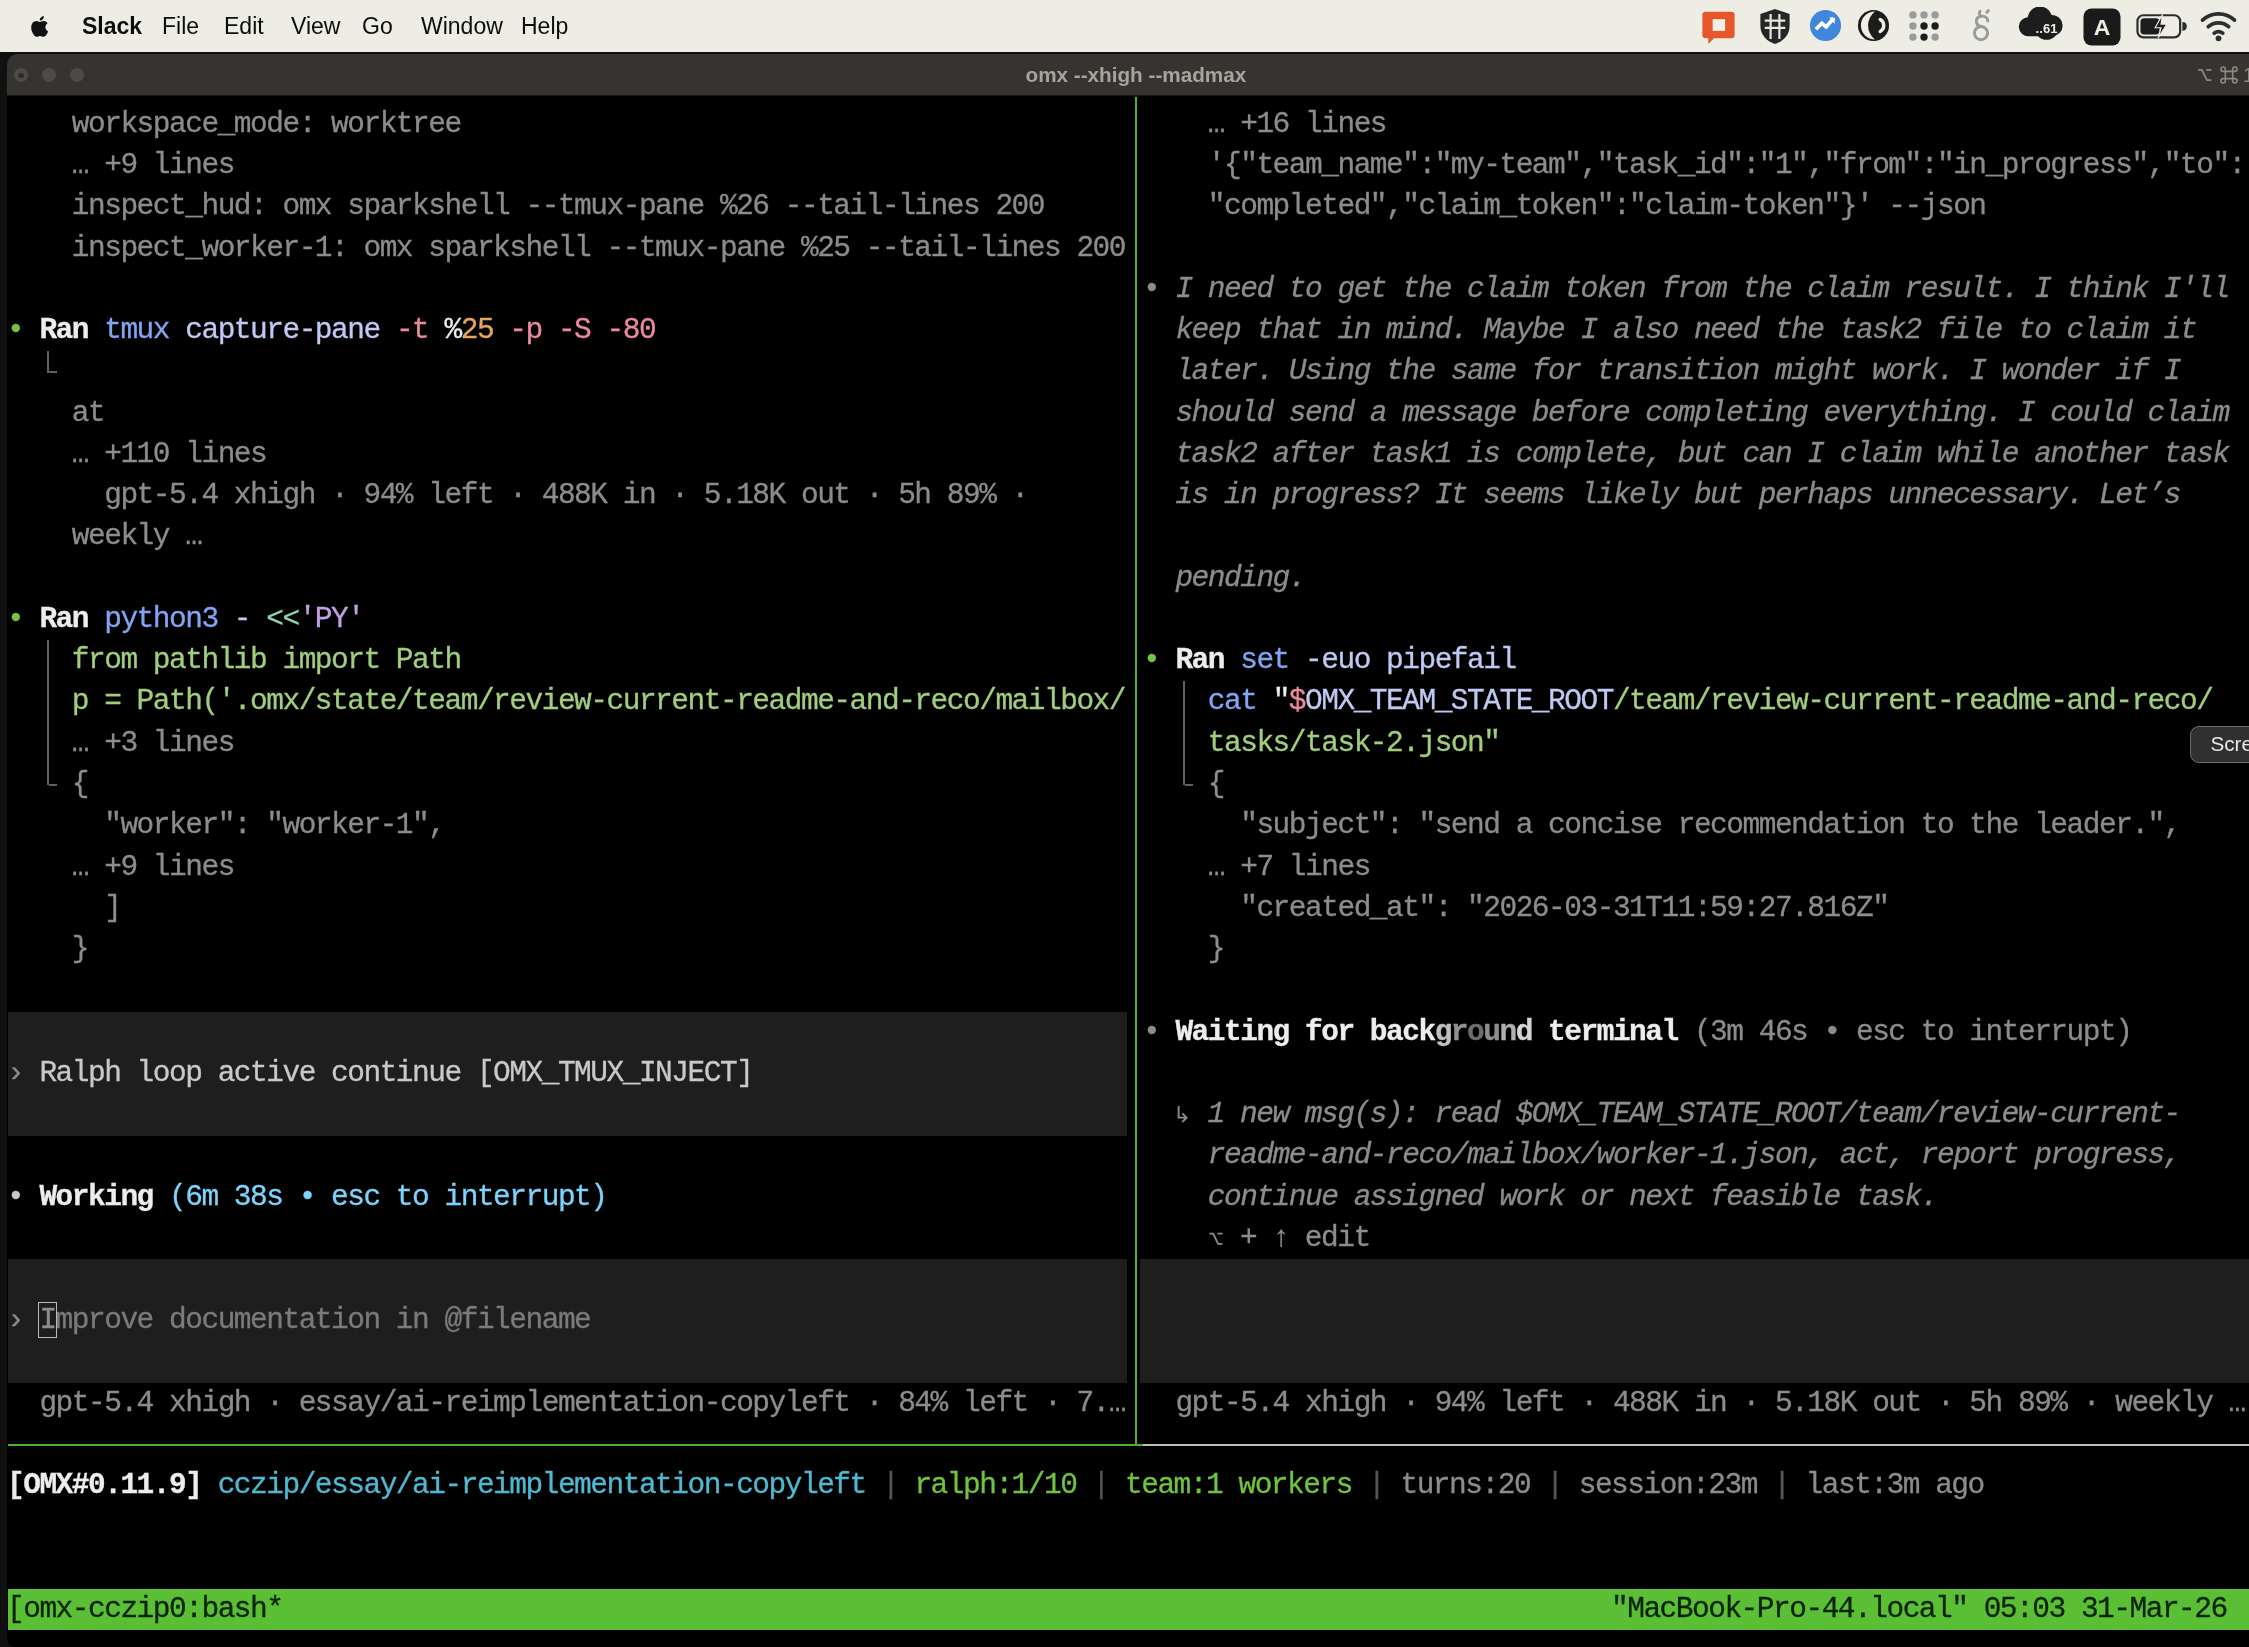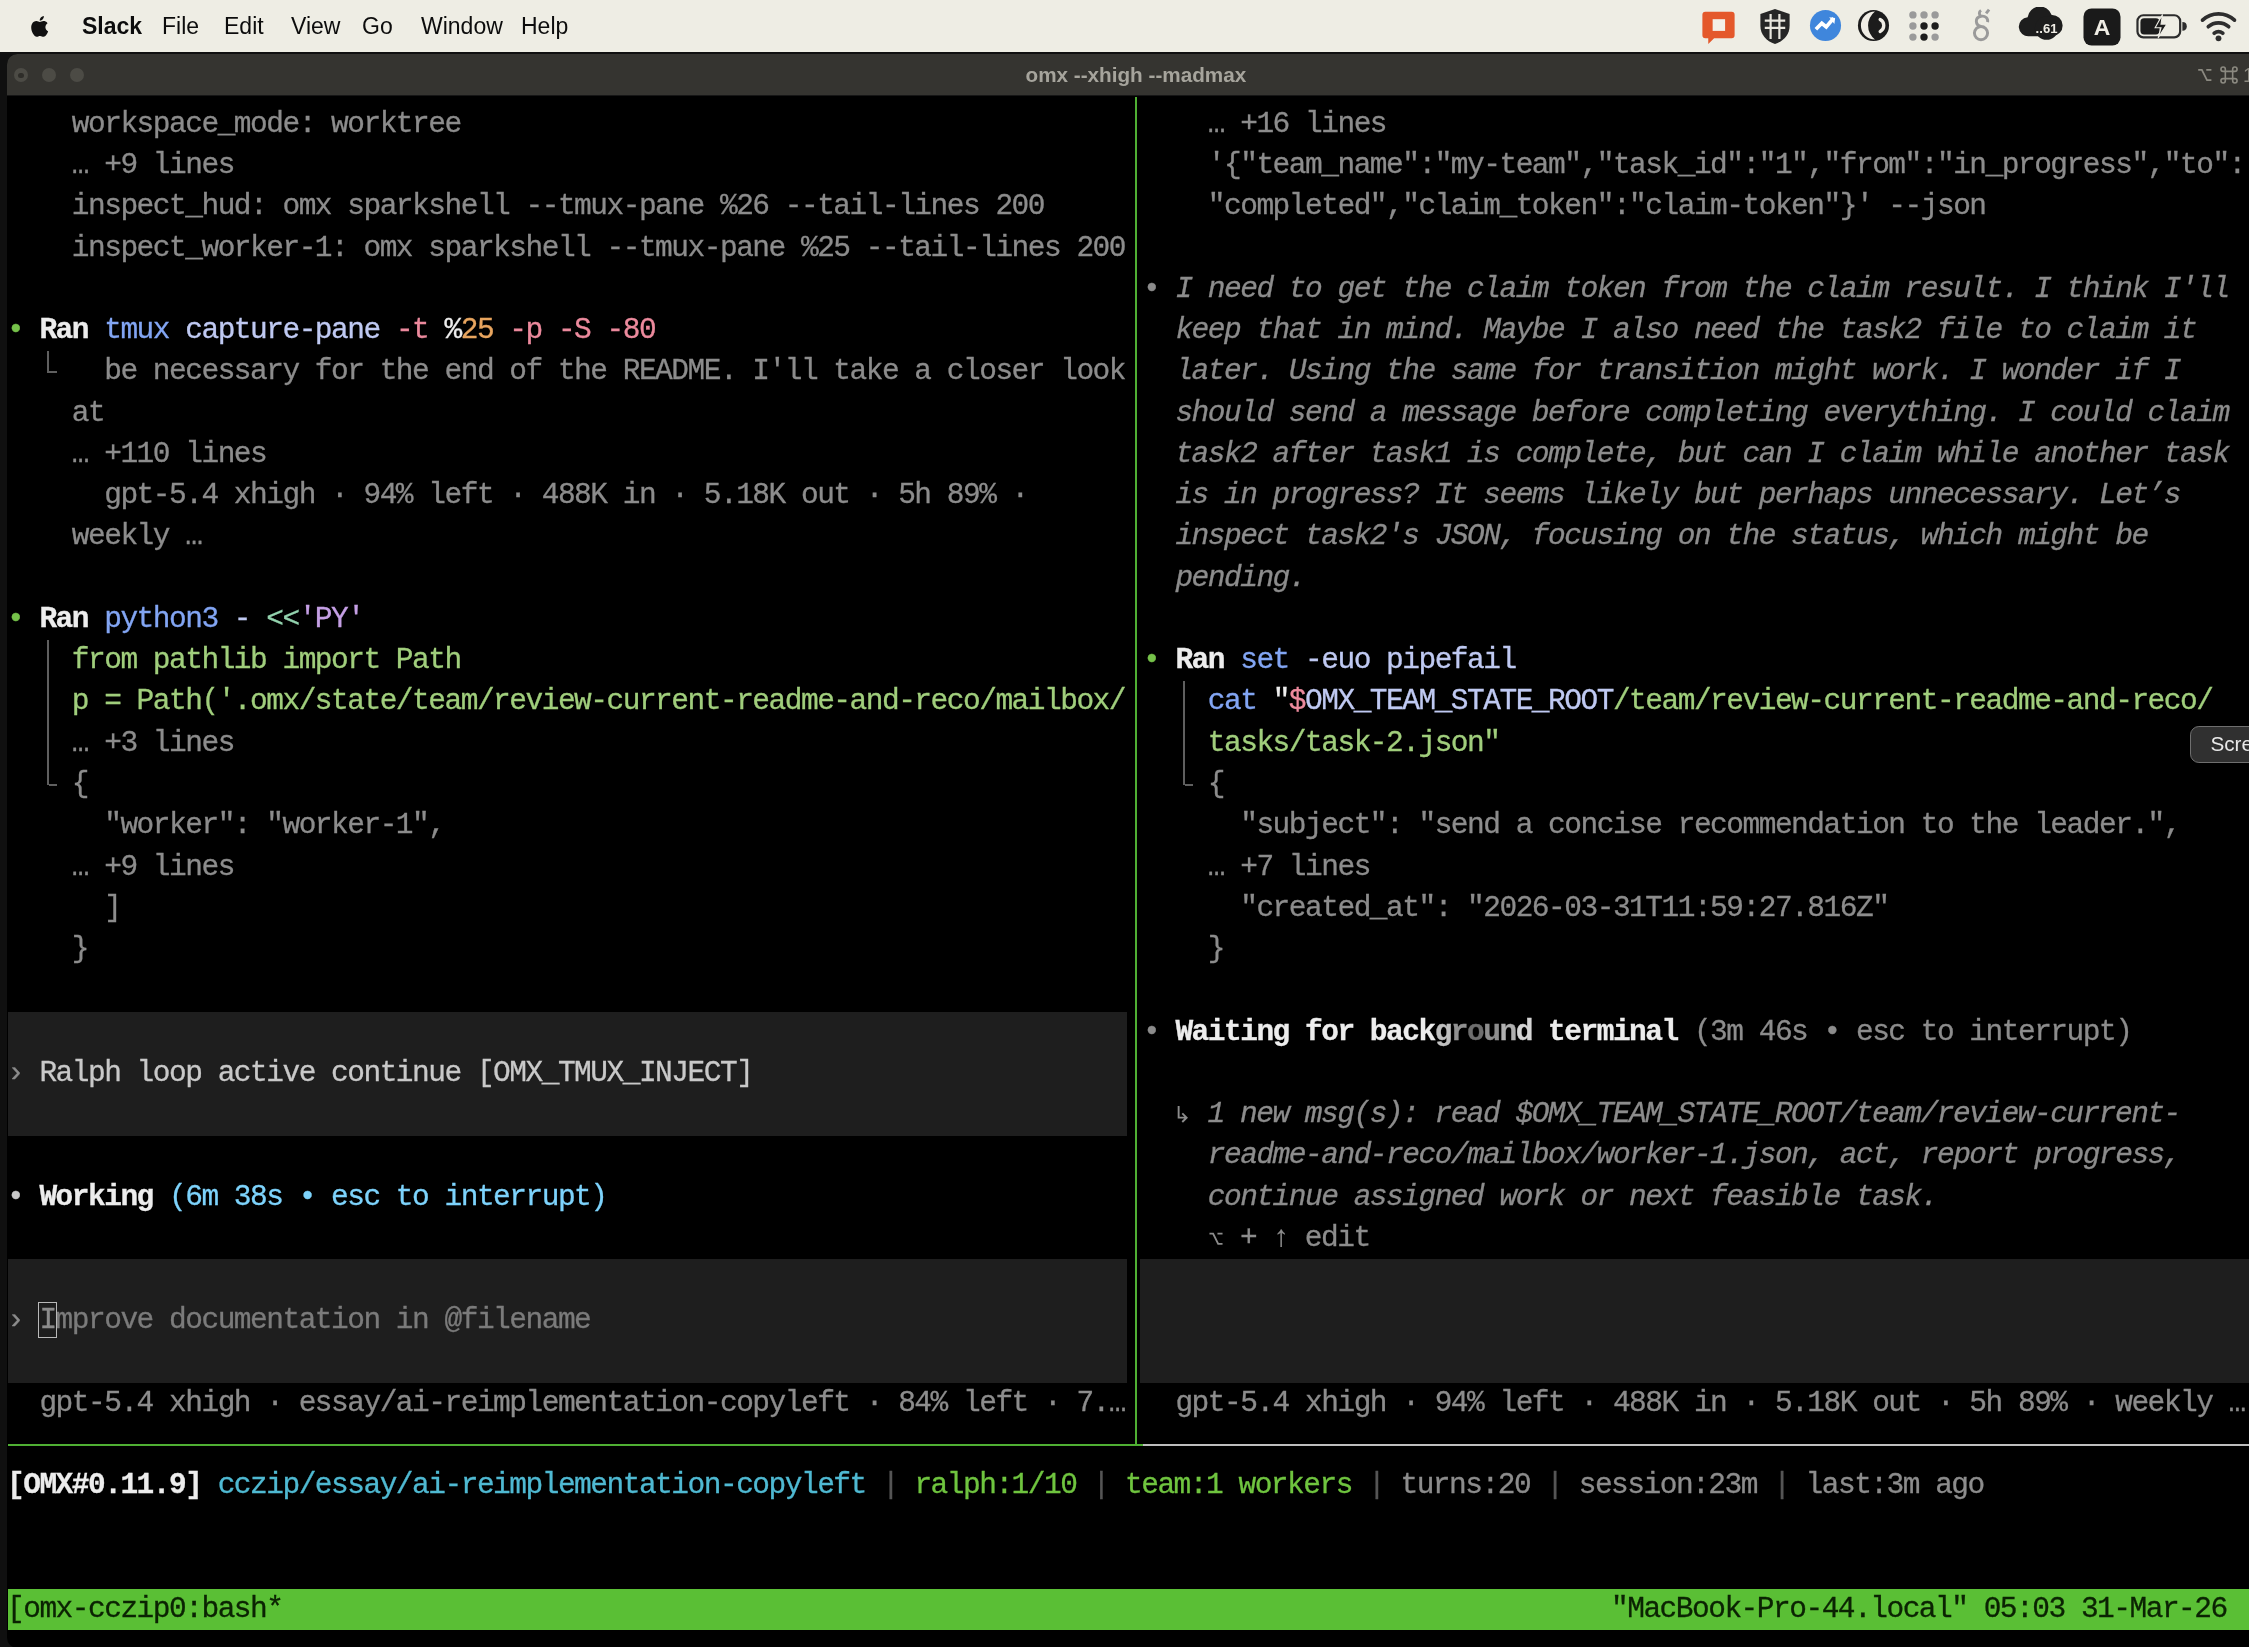--- a/index.html
+++ b/index.html
@@ -115,21 +115,20 @@
       <div style="position:absolute;left:1185px;top:784px;width:8px;height:1.8px;background:#5f5f5f"></div>
       <div style="position:absolute;left:1135px;top:97px;width:2.2px;height:1348px;background:#4faf33;"></div>
       <div style="position:absolute;left:8px;top:1444px;width:1135px;height:2.2px;background:#4faf33;"></div>
       <div style="position:absolute;left:1143px;top:1444px;width:1107px;height:2.2px;background:#bdbdbd;"></div>
       <div style="position:absolute;left:8px;top:1589px;width:2242px;height:41px;background:#5abf35;"></div>
       <div class="r" style="left:7px;top:104px">    <span style="color:#8c8c8c">workspace_mode: worktree</span></div>
       <div class="r" style="left:7px;top:145px">    <span style="color:#8c8c8c">… +9 lines</span></div>
       <div class="r" style="left:7px;top:186px">    <span style="color:#8c8c8c">inspect_hud: omx sparkshell --tmux-pane %26 --tail-lines 200</span></div>
       <div class="r" style="left:7px;top:228px">    <span style="color:#8c8c8c">inspect_worker-1: omx sparkshell --tmux-pane %25 --tail-lines 200</span></div>
       <div class="r" style="left:7px;top:310px"><span style="color:#76c24a">•</span> <span style="color:#ededed;font-weight:bold">Ran</span> <span style="color:#82a5f3">tmux</span> <span style="color:#bfc9f2">capture-pane</span> <span style="color:#ec8a9d">-t</span> <span style="color:#ededed">%</span><span style="color:#e8a55f">25</span> <span style="color:#ec8a9d">-p</span> <span style="color:#ec8a9d">-S</span> <span style="color:#ec8a9d">-80</span></div>
-      <div class="r" style="left:7px;top:351px">      <span style="color:#8c8c8c">be necessary for the end of the README. I'll take a closer look</span></div>
       <div class="r" style="left:7px;top:393px">    <span style="color:#8c8c8c">at</span></div>
       <div class="r" style="left:7px;top:434px">    <span style="color:#8c8c8c">… +110 lines</span></div>
       <div class="r" style="left:7px;top:475px">      <span style="color:#8c8c8c">gpt-5.4 xhigh · 94% left · 488K in · 5.18K out · 5h 89% ·</span></div>
       <div class="r" style="left:7px;top:516px">    <span style="color:#8c8c8c">weekly …</span></div>
       <div class="r" style="left:7px;top:599px"><span style="color:#76c24a">•</span> <span style="color:#ededed;font-weight:bold">Ran</span> <span style="color:#82a5f3">python3</span> <span style="color:#bfc9f2">-</span> <span style="color:#93d3ae">&lt;&lt;</span><span style="color:#c49fe4">'PY'</span></div>
       <div class="r" style="left:7px;top:640px">    <span style="color:#a0ce7c">from pathlib import Path</span></div>
       <div class="r" style="left:7px;top:681px">    <span style="color:#a0ce7c">p = Path('.omx/state/team/review-current-readme-and-reco/mailbox/</span></div>
       <div class="r" style="left:7px;top:723px">    <span style="color:#8c8c8c">… +3 lines</span></div>
       <div class="r" style="left:7px;top:764px">    <span style="color:#8c8c8c">{</span></div>
       <div class="r" style="left:7px;top:805px">      <span style="color:#8c8c8c">"worker": "worker-1",</span></div>
@@ -142,21 +141,20 @@
       <div class="r" style="left:7px;top:1383px">  <span style="color:#8c8c8c">gpt-5.4 xhigh · essay/ai-reimplementation-copyleft · 84% left · 7.…</span></div>
       <div class="r" style="left:1143px;top:104px">    <span style="color:#8c8c8c">… +16 lines</span></div>
       <div class="r" style="left:1143px;top:145px">    <span style="color:#8c8c8c">'{"team_name":"my-team","task_id":"1","from":"in_progress","to":</span></div>
       <div class="r" style="left:1143px;top:186px">    <span style="color:#8c8c8c">"completed","claim_token":"claim-token"}' --json</span></div>
       <div class="r" style="left:1143px;top:269px"><span style="color:#8c8c8c">•</span> <span style="color:#8c8c8c;font-style:italic">I need to get the claim token from the claim result. I think I'll</span></div>
       <div class="r" style="left:1143px;top:310px">  <span style="color:#8c8c8c;font-style:italic">keep that in mind. Maybe I also need the task2 file to claim it</span></div>
       <div class="r" style="left:1143px;top:351px">  <span style="color:#8c8c8c;font-style:italic">later. Using the same for transition might work. I wonder if I</span></div>
       <div class="r" style="left:1143px;top:393px">  <span style="color:#8c8c8c;font-style:italic">should send a message before completing everything. I could claim</span></div>
       <div class="r" style="left:1143px;top:434px">  <span style="color:#8c8c8c;font-style:italic">task2 after task1 is complete, but can I claim while another task</span></div>
       <div class="r" style="left:1143px;top:475px">  <span style="color:#8c8c8c;font-style:italic">is in progress? It seems likely but perhaps unnecessary. Let’s</span></div>
-      <div class="r" style="left:1143px;top:516px">  <span style="color:#8c8c8c;font-style:italic">inspect task2's JSON, focusing on the status, which might be</span></div>
       <div class="r" style="left:1143px;top:558px">  <span style="color:#8c8c8c;font-style:italic">pending.</span></div>
       <div class="r" style="left:1143px;top:640px"><span style="color:#76c24a">•</span> <span style="color:#ededed;font-weight:bold">Ran</span> <span style="color:#82a5f3">set</span> <span style="color:#bfc9f2">-euo pipefail</span></div>
       <div class="r" style="left:1143px;top:681px">    <span style="color:#82a5f3">cat</span> <span style="color:#ededed">"</span><span style="color:#ec8a9d">$</span><span style="color:#bfc9f2">OMX_TEAM_STATE_ROOT</span><span style="color:#a0ce7c">/team/review-current-readme-and-reco/</span></div>
       <div class="r" style="left:1143px;top:723px">    <span style="color:#a0ce7c">tasks/task-2.json"</span></div>
       <div class="r" style="left:1143px;top:764px">    <span style="color:#8c8c8c">{</span></div>
       <div class="r" style="left:1143px;top:805px">      <span style="color:#8c8c8c">"subject": "send a concise recommendation to the leader.",</span></div>
       <div class="r" style="left:1143px;top:847px">    <span style="color:#8c8c8c">… +7 lines</span></div>
       <div class="r" style="left:1143px;top:888px">      <span style="color:#8c8c8c">"created_at": "2026-03-31T11:59:27.816Z"</span></div>
       <div class="r" style="left:1143px;top:929px">    <span style="color:#8c8c8c">}</span></div>
       <div class="r" style="left:1143px;top:1012px"><span style="color:#8c8c8c">•</span> <span style="color:#ededed;font-weight:bold">Waiting for back</span><span style="color:#c0c0c0;font-weight:bold">g</span><span style="color:#909090;font-weight:bold">r</span><span style="color:#6e6e6e;font-weight:bold">o</span><span style="color:#8e8e8e;font-weight:bold">u</span><span style="color:#b0b0b0;font-weight:bold">n</span><span style="color:#d5d5d5;font-weight:bold">d</span> <span style="color:#ededed;font-weight:bold">terminal</span> <span style="color:#8c8c8c">(3m 46s • esc to interrupt)</span></div>

